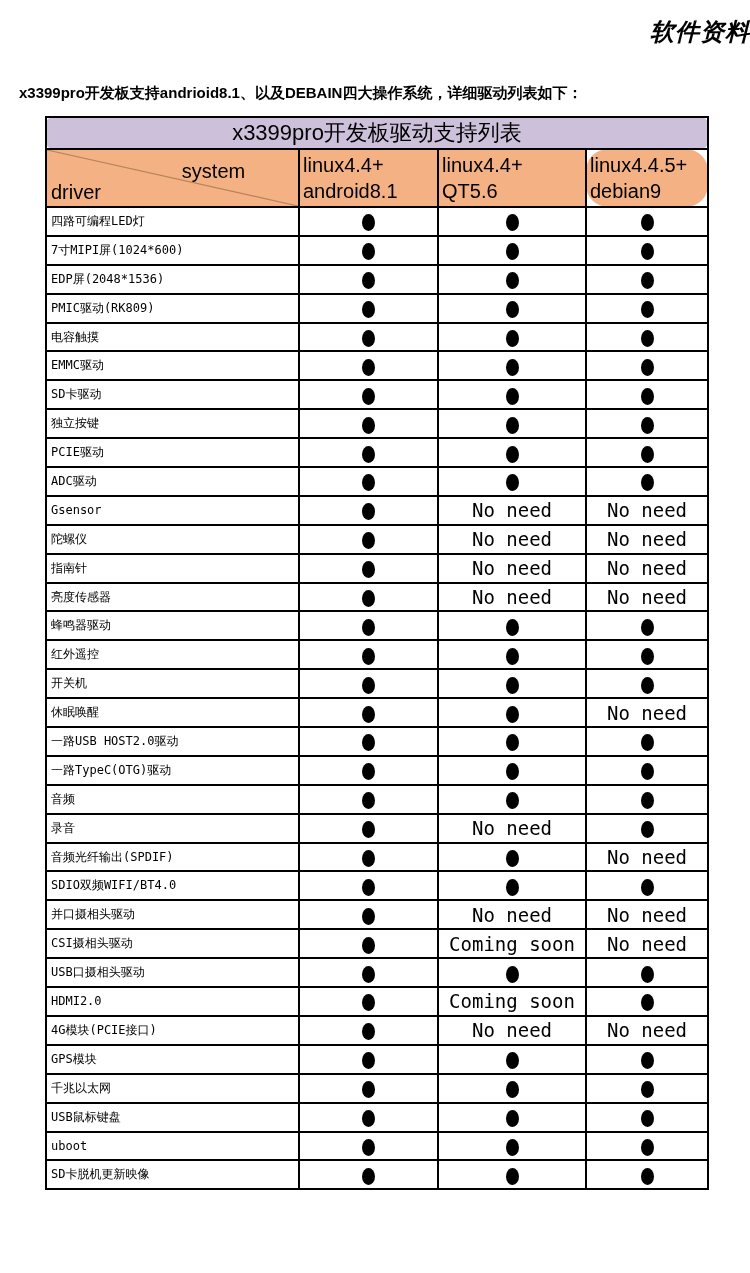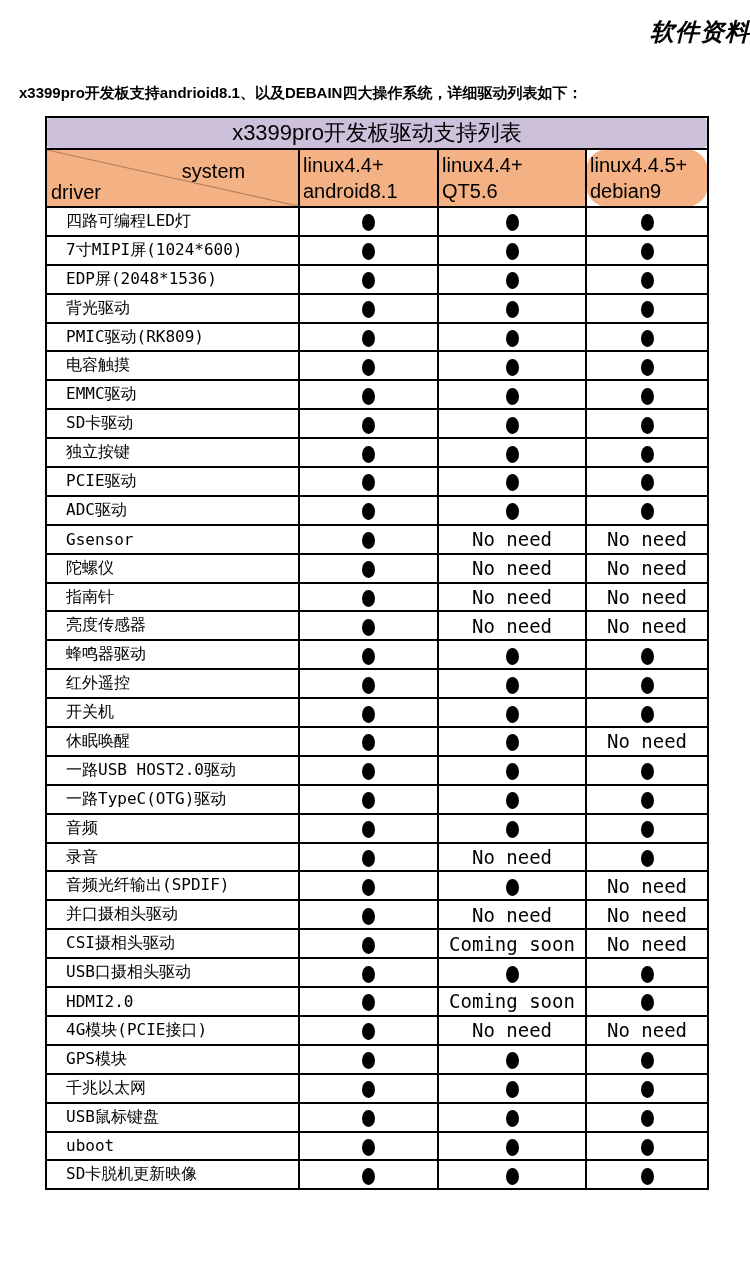--- a/index.html
+++ b/index.html
@@ -32,21 +32,21 @@
   th.corner{position:relative;padding:0;}
   th.corner svg{position:absolute;top:0;left:0;width:100%;height:100%;}
   .corner-sys{
     position:absolute;top:8px;left:0;width:100%;
     text-align:center;padding-left:34px;box-sizing:border-box;margin-left:24px;
   }
   .corner-drv{position:absolute;bottom:1px;left:4px;}
   tbody td{height:28.9px;padding:0;}
   td.label-cell{
     font-family:"DejaVu Sans Mono","Liberation Mono",monospace;
-    font-size:16px;padding:0 0 0 19px;white-space:nowrap;overflow:hidden;
+    font-size:12px;padding:0 0 0 4px;white-space:nowrap;overflow:hidden;
   }
   td.value-cell{
     text-align:center;vertical-align:middle;
     font-family:"DejaVu Sans Mono","Liberation Mono",monospace;
     font-size:19px;white-space:nowrap;
   }
   .dot{
     display:inline-block;width:13px;height:17px;border-radius:50%;
     background:#000;vertical-align:middle;
   }
@@ -104,26 +104,20 @@
           <td class="value-cell"><span class="dot"></span></td>
           <td class="value-cell"><span class="dot"></span></td>
         </tr>
         <tr>
           <td class="label-cell">EDP屏(2048*1536)</td>
           <td class="value-cell"><span class="dot"></span></td>
           <td class="value-cell"><span class="dot"></span></td>
           <td class="value-cell"><span class="dot"></span></td>
         </tr>
         <tr>
-          <td class="label-cell">背光驱动</td>
-          <td class="value-cell"><span class="dot"></span></td>
-          <td class="value-cell"><span class="dot"></span></td>
-          <td class="value-cell"><span class="dot"></span></td>
-        </tr>
-        <tr>
           <td class="label-cell">PMIC驱动(RK809)</td>
           <td class="value-cell"><span class="dot"></span></td>
           <td class="value-cell"><span class="dot"></span></td>
           <td class="value-cell"><span class="dot"></span></td>
         </tr>
         <tr>
           <td class="label-cell">电容触摸</td>
           <td class="value-cell"><span class="dot"></span></td>
           <td class="value-cell"><span class="dot"></span></td>
           <td class="value-cell"><span class="dot"></span></td>
@@ -228,20 +222,26 @@
           <td class="label-cell">录音</td>
           <td class="value-cell"><span class="dot"></span></td>
           <td class="value-cell">No need</td>
           <td class="value-cell"><span class="dot"></span></td>
         </tr>
         <tr>
           <td class="label-cell">音频光纤输出(SPDIF)</td>
           <td class="value-cell"><span class="dot"></span></td>
           <td class="value-cell"><span class="dot"></span></td>
           <td class="value-cell">No need</td>
+        </tr>
+        <tr>
+          <td class="label-cell">SDIO双频WIFI/BT4.0</td>
+          <td class="value-cell"><span class="dot"></span></td>
+          <td class="value-cell"><span class="dot"></span></td>
+          <td class="value-cell"><span class="dot"></span></td>
         </tr>
         <tr>
           <td class="label-cell">并口摄相头驱动</td>
           <td class="value-cell"><span class="dot"></span></td>
           <td class="value-cell">No need</td>
           <td class="value-cell">No need</td>
         </tr>
         <tr>
           <td class="label-cell">CSI摄相头驱动</td>
           <td class="value-cell"><span class="dot"></span></td>

